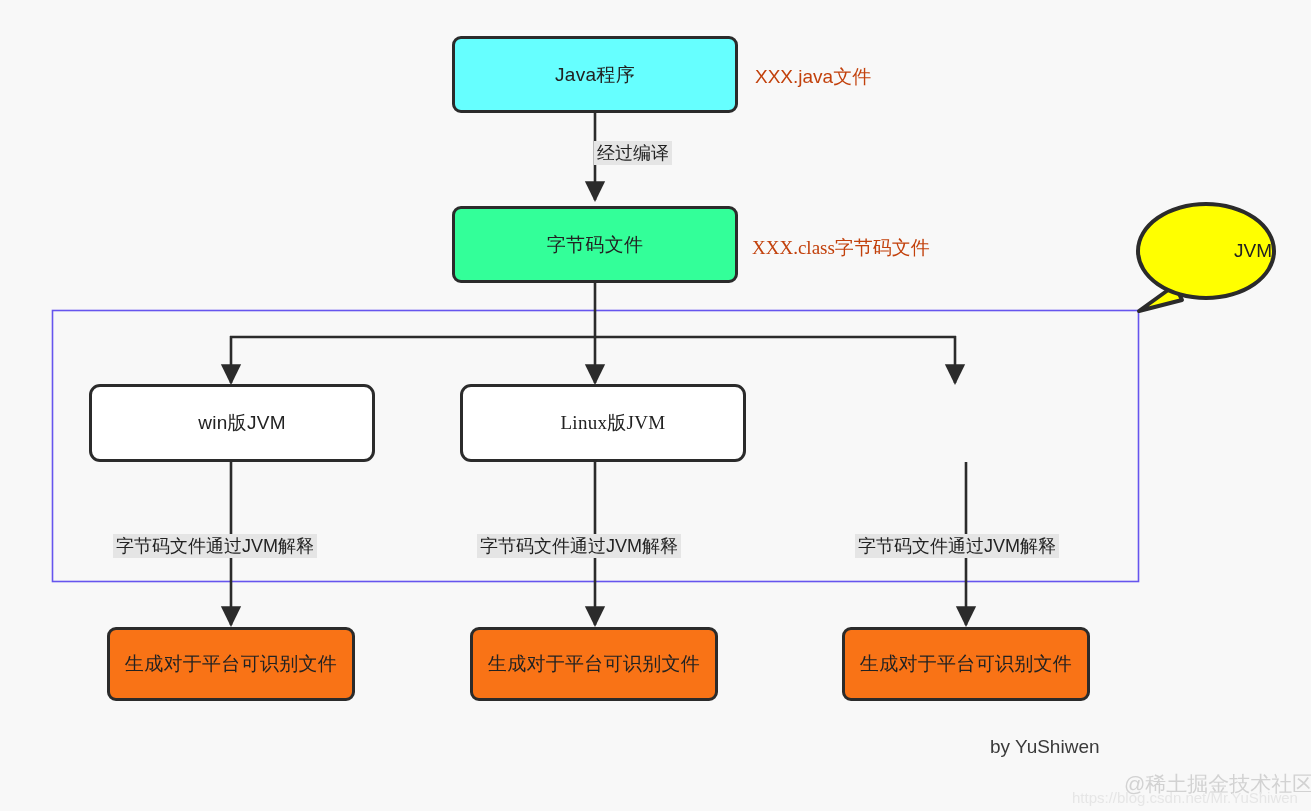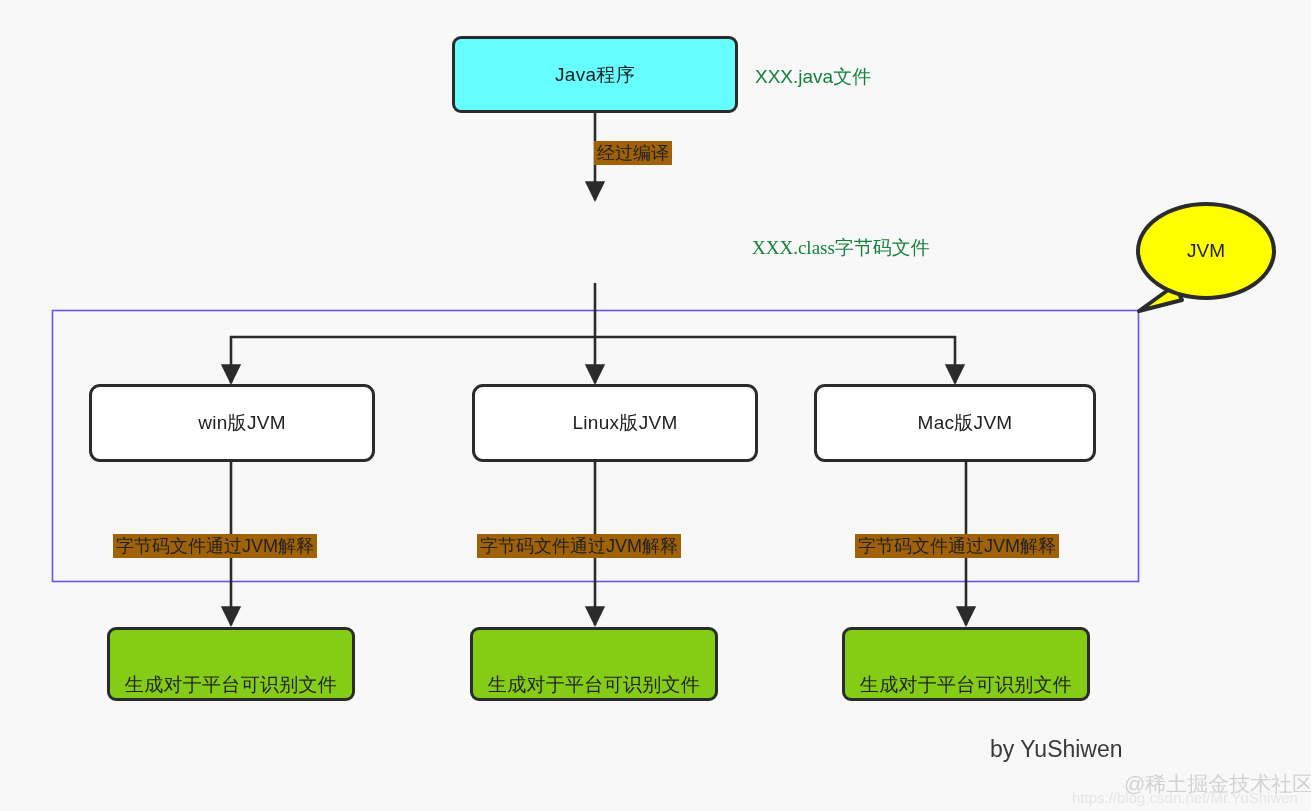--- a/index.html
+++ b/index.html
@@ -32,58 +32,58 @@
     align-items: center;
     justify-content: center;
     color: #222222;
     font-size: 19px;
     letter-spacing: .3px;
     z-index: 3;
   }
   .node-java   { background: #66ffff; }
   .node-class  { background: #33ff99; }
   .node-jvm    { background: #ffffff; border-width: 3px; border-radius: 11px; padding-left: 20px; }
-  .node-out    { background: #84cc16; align-items: flex-end; }
+  .node-out    { background: #f97316; }
 
   .free-label {
     position: absolute;
-    color: #15803d;
+    color: #c2410c;
     font-size: 19px;
     white-space: nowrap;
     z-index: 4;
     text-align: right;
   }
   .edge-label {
     position: absolute;
     color: #222222;
     font-size: 18px;
     white-space: nowrap;
-    background: #a16207;
+    background: #e5e5e5;
     padding: 0 3px;
     z-index: 4;
   }
 
   .bubble {
     position: absolute;
     box-sizing: border-box;
     background: #ffff00;
     border: 4px solid #2b2b2b;
     border-radius: 50%;
     display: flex;
     align-items: center;
-    justify-content: center;
+    justify-content: flex-end;
     font-size: 19px;
     color: #222222;
     z-index: 3;
   }
 
   .signature {
     position: absolute;
     color: #3a3a3a;
-    font-size: 23px;
+    font-size: 19px;
     white-space: nowrap;
     z-index: 4;
   }
   .watermark {
     position: absolute;
     color: #d2d2d2;
     font-size: 21px;
     white-space: nowrap;
     z-index: 2;
   }
@@ -123,32 +123,32 @@
     <line x1="595" y1="462" x2="595" y2="625" stroke="#2b2b2b" stroke-width="2.6" marker-end="url(#arrowhead)"></line>
     <line x1="966" y1="462" x2="966" y2="625" stroke="#2b2b2b" stroke-width="2.6" marker-end="url(#arrowhead)"></line>
 
     <path d="M1175,285 L1139,311 L1182,300 Z" fill="#ffff00" stroke="#2b2b2b" stroke-width="4" stroke-linejoin="round"></path>
   </svg>
 
   <div class="node node-java" style="left:452px; top:36px; width:286px; height:77px;">
     <span>Java程序</span>
   </div>
 
+  <div class="node node-class" style="left:452px; top:206px; width:286px; height:77px;">
+    <span>字节码文件</span>
+  </div>
 
   <div class="node node-jvm" style="left:89px; top:384px; width:286px; height:78px;">
     <span>win版JVM</span>
   </div>
 
-  <div class="node node-jvm" style="left:472px; top:384px; width:286px; height:78px;">
+  <div class="node node-jvm" style="left:460px; top:384px; width:286px; height:78px;font-family:Liberation Serif, serif;">
     <span>Linux版JVM</span>
   </div>
 
-  <div class="node node-jvm" style="left:814px; top:384px; width:282px; height:78px;">
-    <span>Mac版JVM</span>
-  </div>
 
   <div class="node node-out" style="left:107px; top:627px; width:248px; height:74px;">
     <span>生成对于平台可识别文件</span>
   </div>
 
   <div class="node node-out" style="left:470px; top:627px; width:248px; height:74px;">
     <span>生成对于平台可识别文件</span>
   </div>
 
   <div class="node node-out" style="left:842px; top:627px; width:248px; height:74px;">

